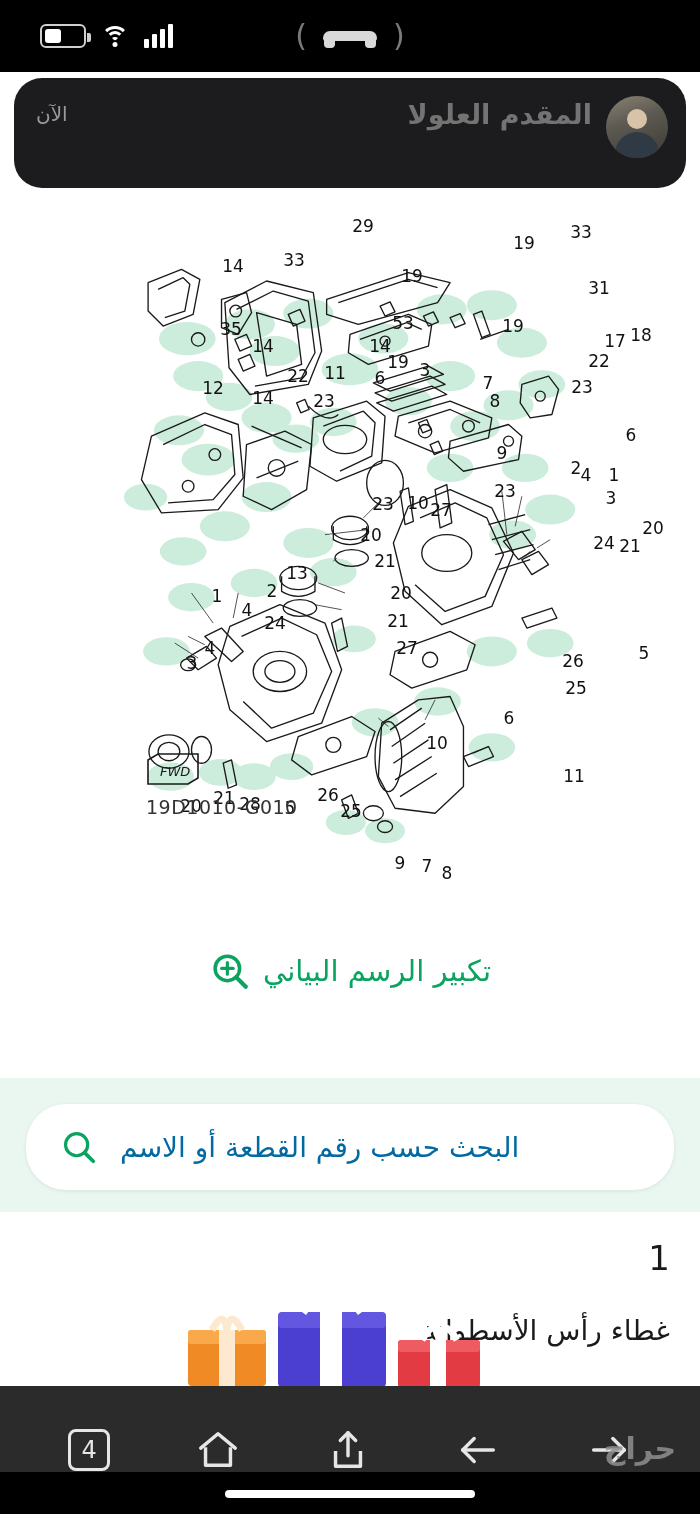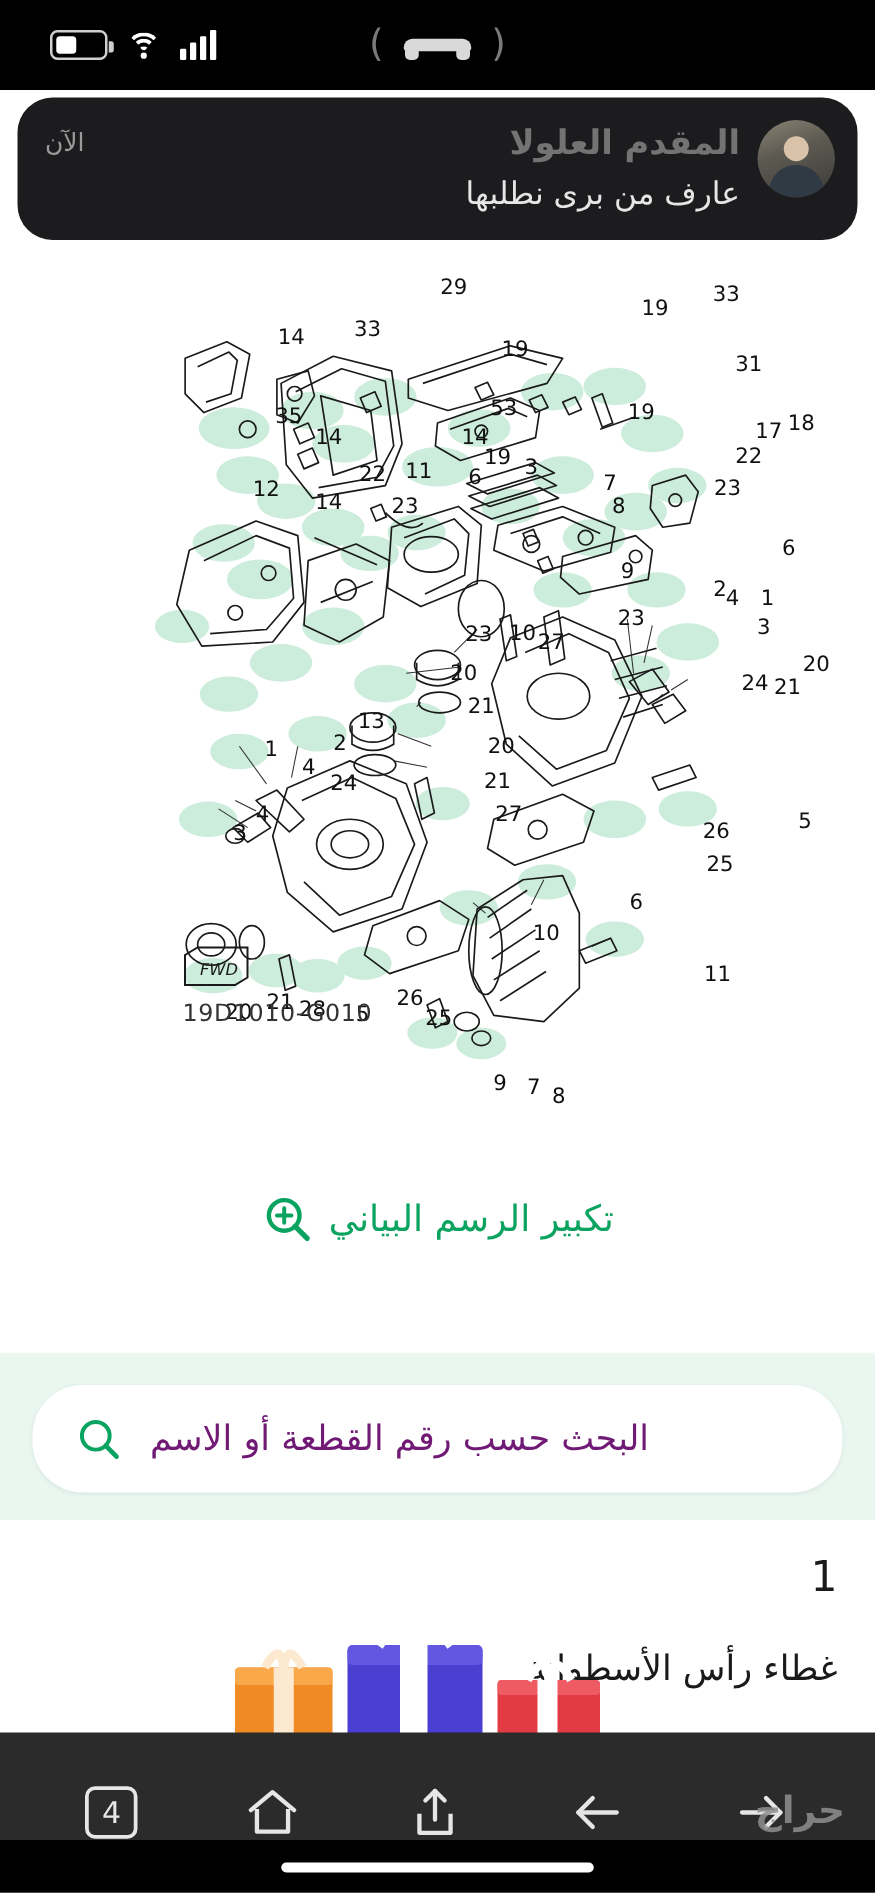--- a/index.html
+++ b/index.html
@@ -187,21 +187,21 @@
   .search-box {
     margin: 0 26px;
     background: #fff;
     border-radius: 40px;
     height: 86px;
     display: flex; align-items: center; justify-content: flex-end;
     direction: rtl;
     padding: 0 34px;
     box-shadow: 0 1px 4px rgba(0,0,0,.08);
   }
-  .search-text { color: #701a75; font-size: 28px; }
+  .search-text { color: #0369a1; font-size: 28px; }
   .search-icon { width: 38px; height: 38px; margin-right: 22px; }
 
   
   .result {
     background: #fff;
     padding: 26px 30px 30px 30px;
     direction: rtl;
     position: relative;
     height: 200px;
   }
@@ -282,21 +282,20 @@
       <div class="head"></div>
         <div class="body"></div>
     </div>
     <div class="notif-badge">
       <svg viewBox="0 0 24 24">
           <path d="M12 2a10 10 0 0 0-8.6 15.1L2 22l5-1.3A10 10 0 1 0 12 2zm5.3 14.1c-.2.6-1.3 1.2-1.8 1.2-.5.1-1 .1-1.7-.1-.4-.1-.9-.3-1.5-.6-2.7-1.2-4.4-3.9-4.6-4.1-.1-.2-1-1.4-1-2.6s.6-1.8.9-2.1c.2-.2.5-.3.7-.3h.5c.2 0 .4 0 .6.5l.8 2c.1.2.1.4 0 .5l-.3.5-.3.3c-.1.1-.3.3-.1.6.2.3.7 1.2 1.6 2 1.1 1 2 1.3 2.3 1.4.3.1.4.1.6-.1l.8-1c.2-.2.4-.2.6-.1l2 .9c.2.1.4.2.4.3.1.2.1.7-.1 1.3z"></path>
         </svg>
     </div>
     <div class="notif-text">
       <div class="notif-title">المقدم العلولا</div>
-      <div class="notif-body">عارف من برى نطلبها</div>
     </div>
     <div class="notif-time">الآن</div>
   </div>
 
   <div class="content">
 
     <div class="diagram-card">
       <div class="diagram-wrap">
         <svg class="diagram-svg" viewBox="0 0 700 740">
           <defs>

